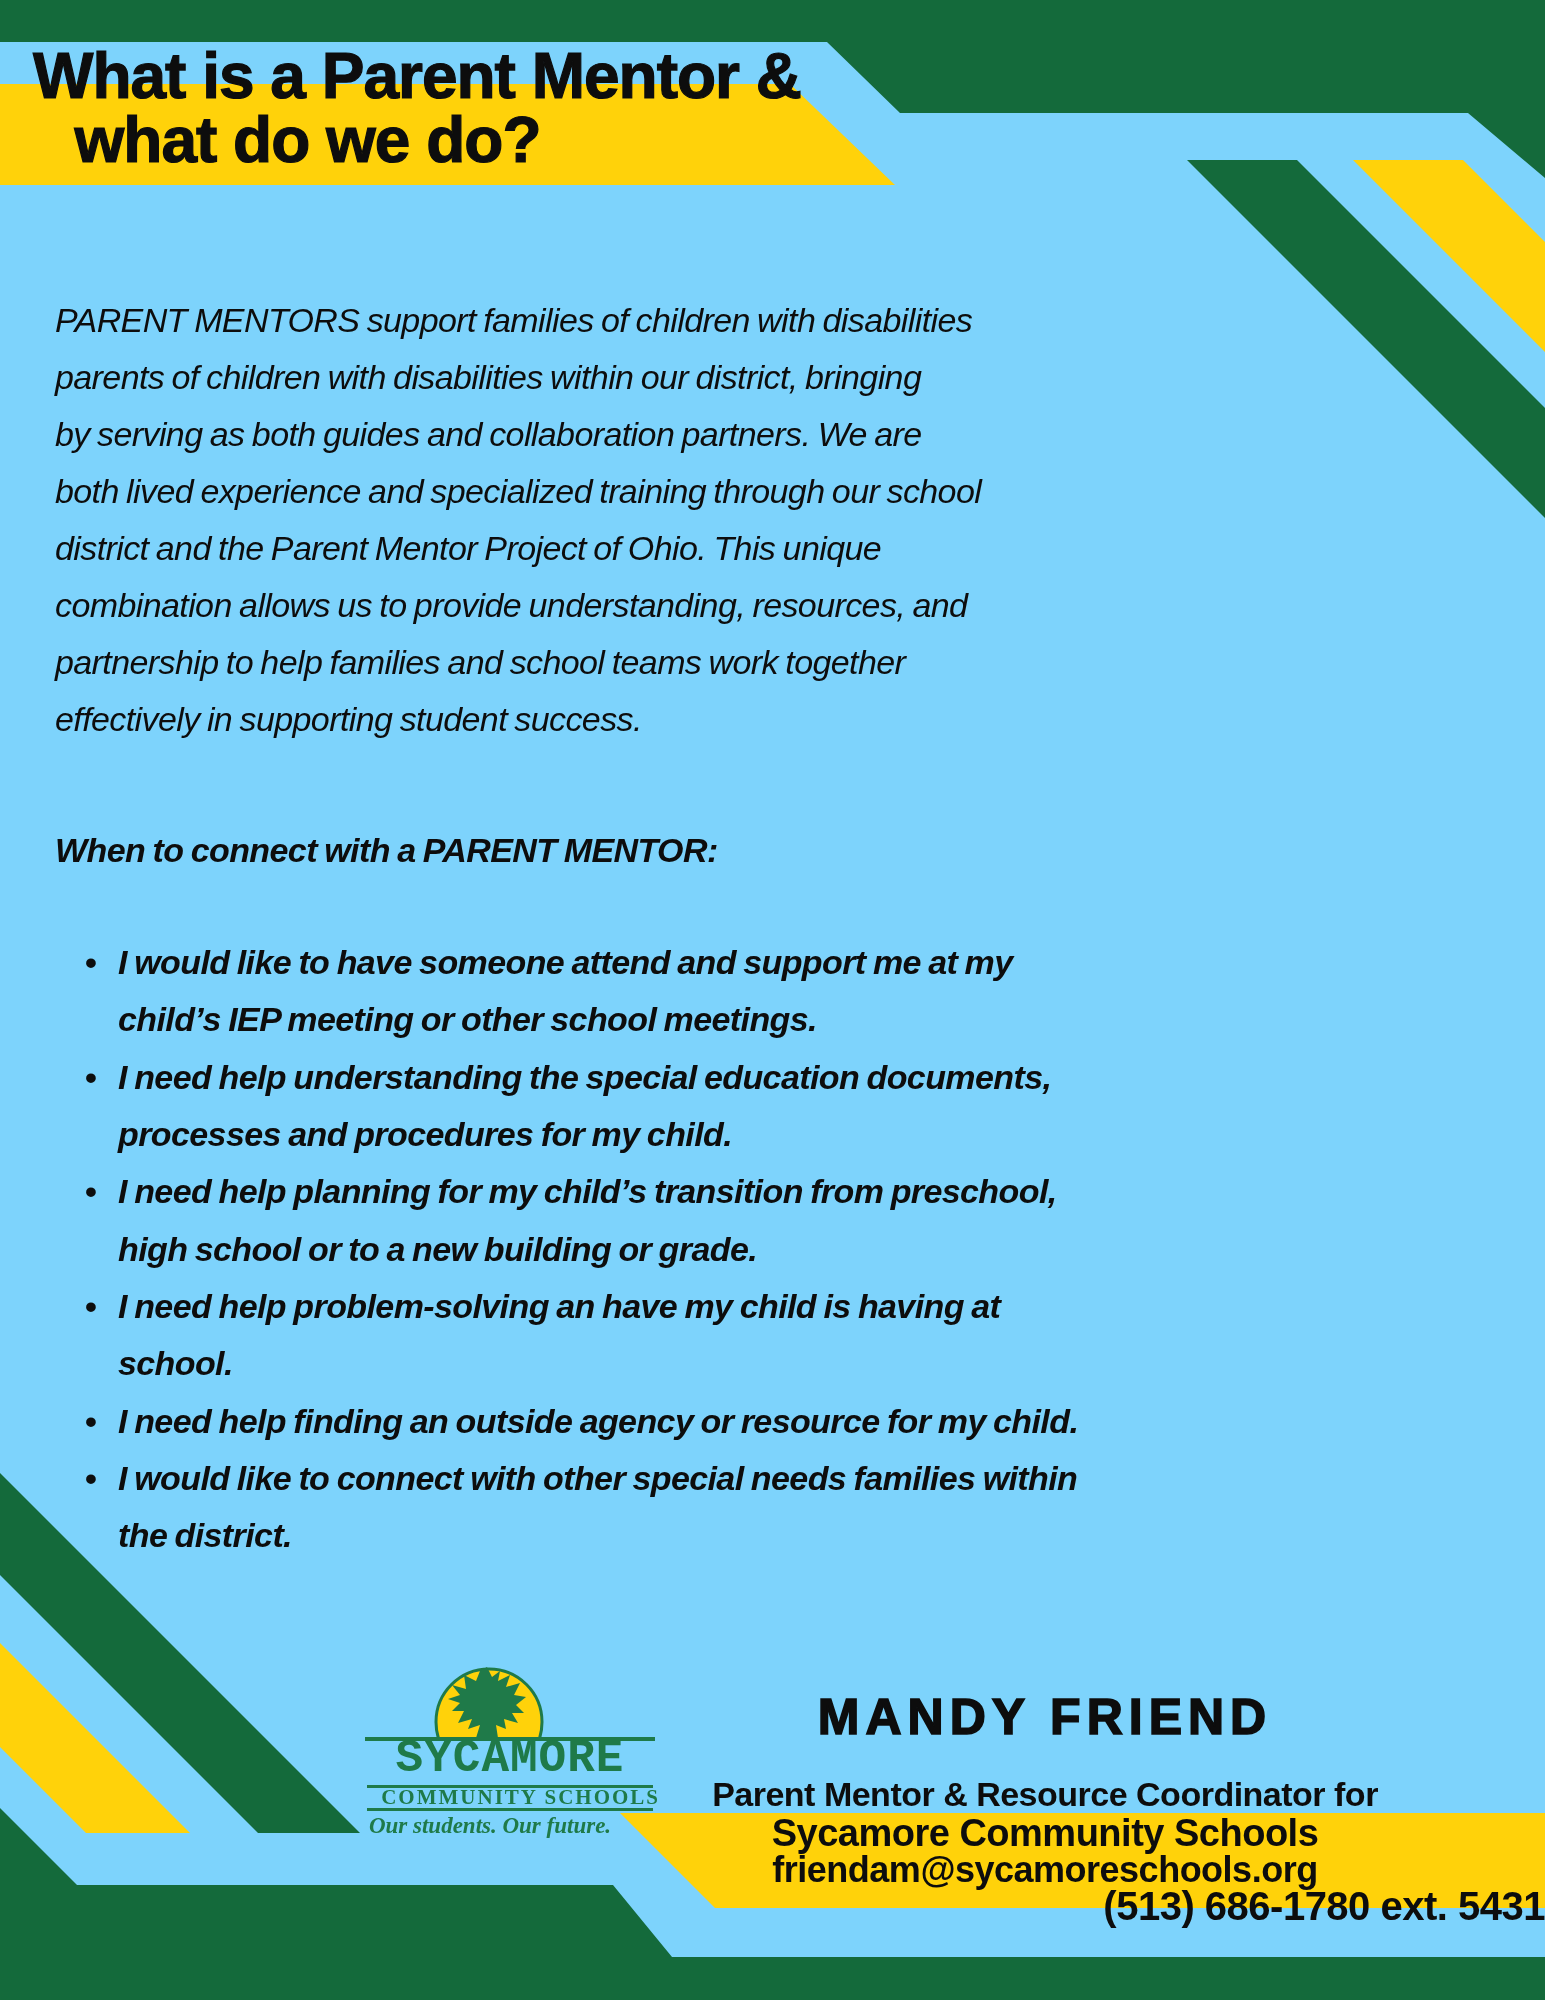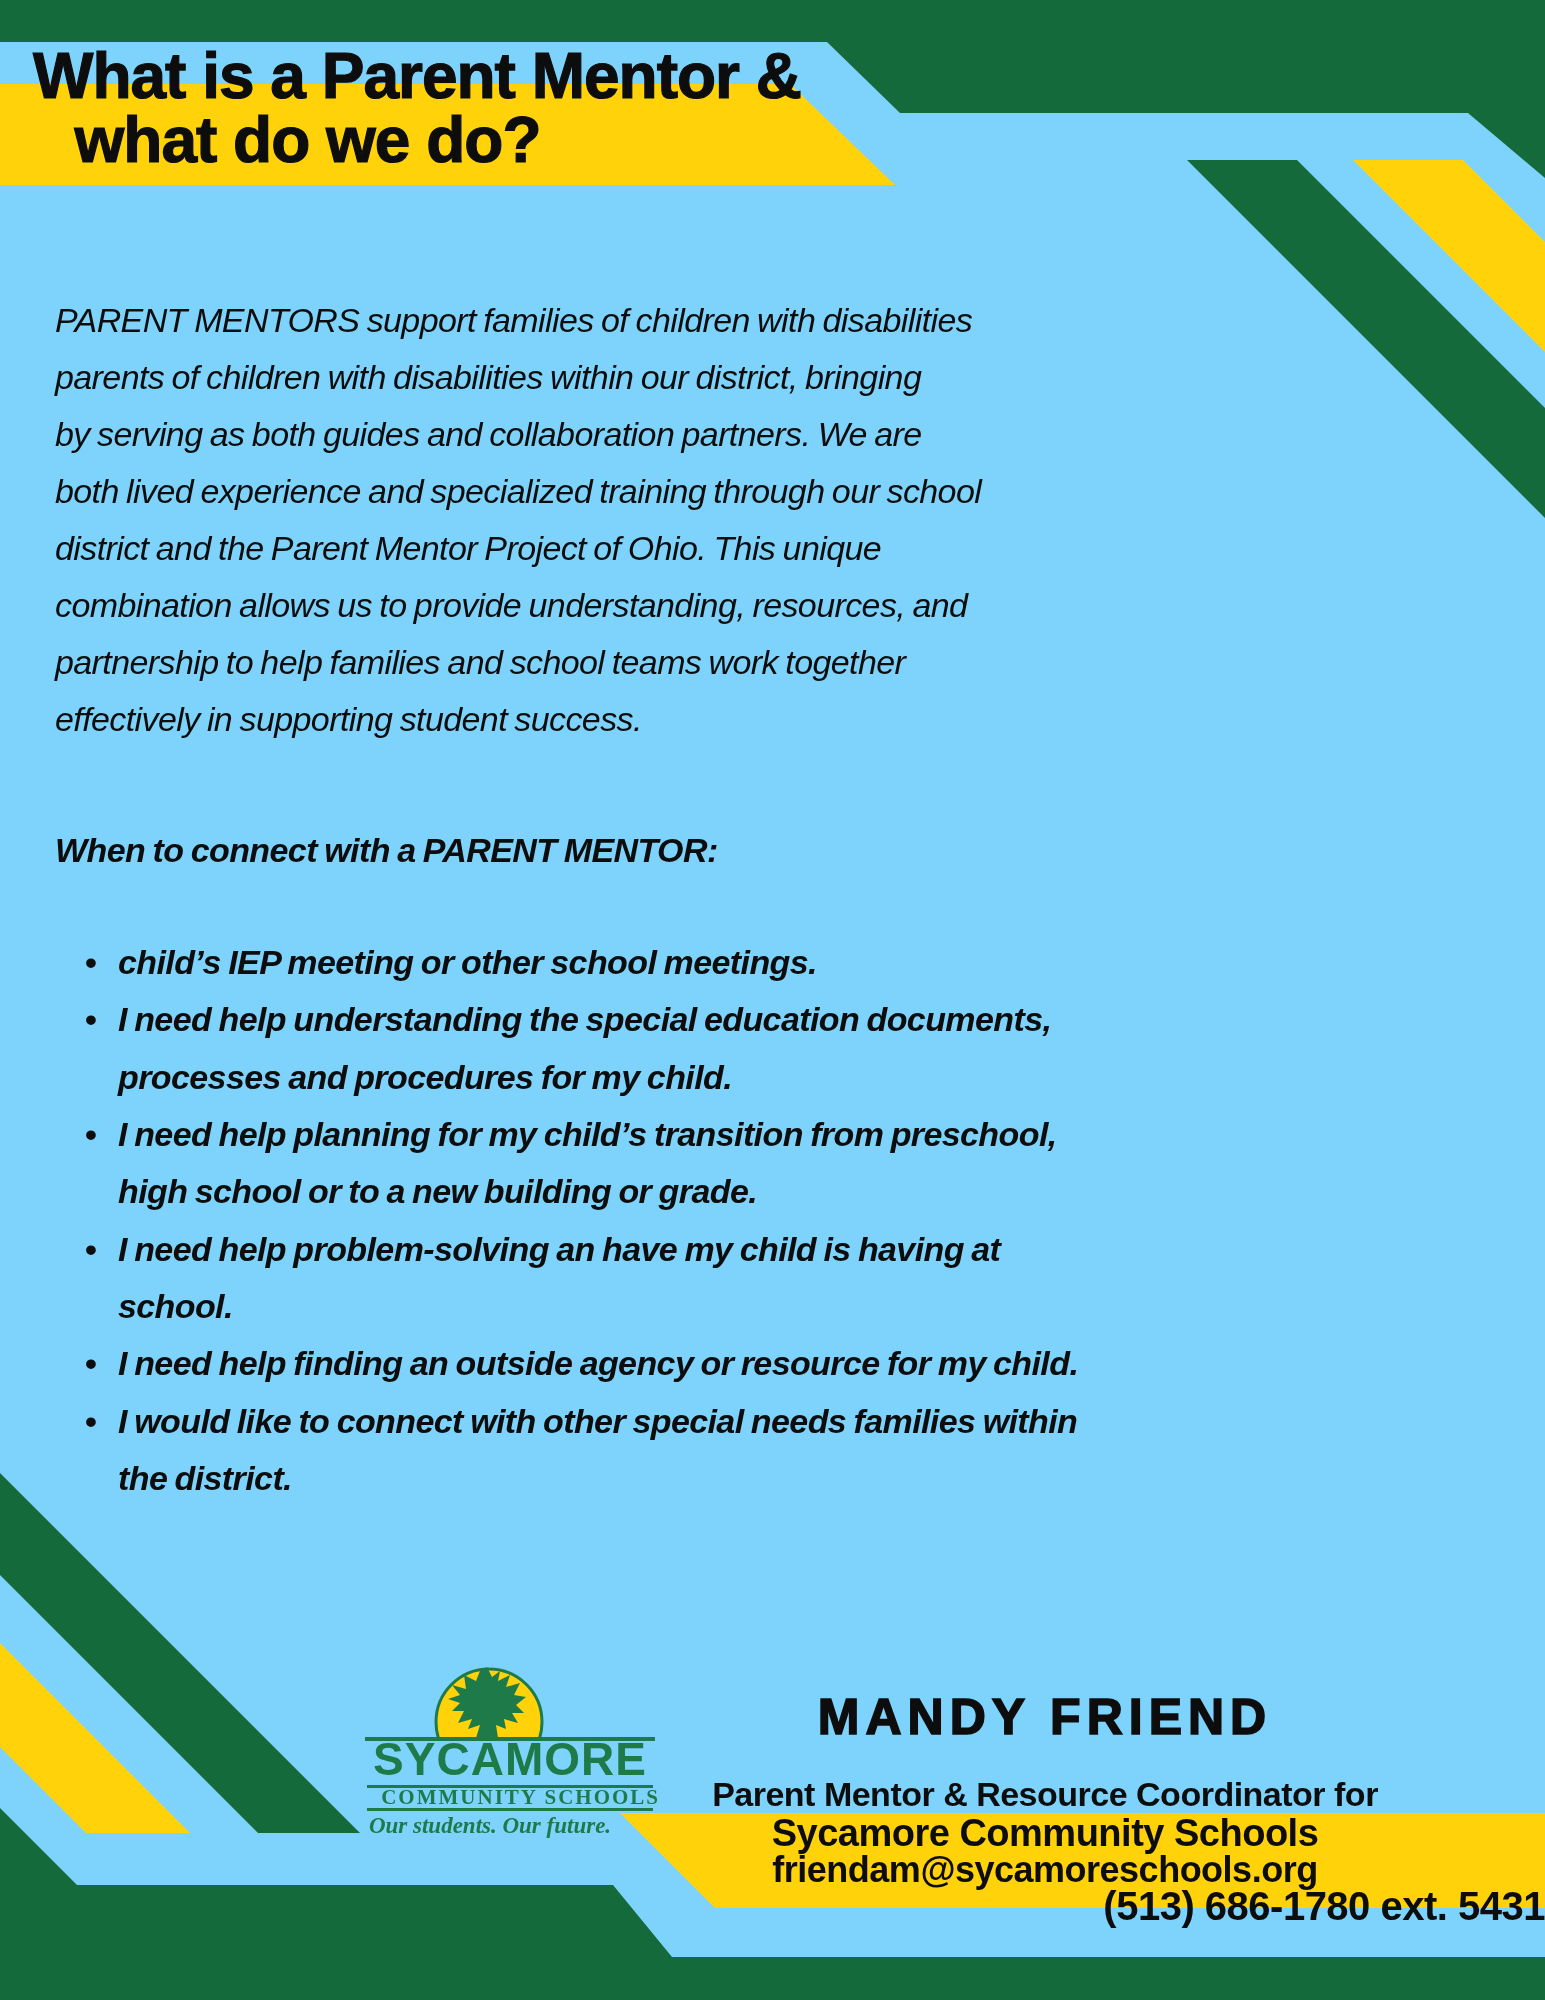--- a/index.html
+++ b/index.html
@@ -60,21 +60,21 @@
   }
 
   
   .logo-sun{left:430px;top:1663px;width:118px;height:75px;}
   .rule{background:#1f7a49;}
   .r1{left:365px;top:1737px;width:290px;height:4px;}
   .r2{left:367px;top:1785px;width:286px;height:3px;}
   .r3{left:367px;top:1808px;width:286px;height:3px;}
   .logo-word{
     left:365px;top:1734px;width:290px;text-align:center;
-    font-family:Liberation Sans, sans-serif;
+    font-family:Liberation Mono, monospace;
     font-size:46px;font-weight:700;line-height:50px;
     letter-spacing:1px;color:#1f7a49;white-space:nowrap;
   }
   .logo-sub{
     left:360px;top:1786px;width:300px;text-align:right;
     font-family:"Liberation Serif", serif;
     font-size:21px;font-weight:700;line-height:22px;
     letter-spacing:2px;color:#1f7a49;white-space:nowrap;
   }
   .logo-tag{
@@ -141,20 +141,21 @@
     <div class="tline">combination allows us to provide understanding, resources, and</div>
     <div class="tline">partnership to help families and school teams work together</div>
     <div class="tline">effectively in supporting student success.</div>
   </div>
 
   <div class="abs heading">When to connect with a PARENT MENTOR:</div>
 
   <div class="abs bullets">
     <div class="bline">
       <span class="dot">•</span>
+      <span>I would like to have someone attend and support me at my</span>
     </div>
     <div class="bline">
       <span>child’s IEP meeting or other school meetings.</span>
     </div>
     <div class="bline">
       <span class="dot">•</span>
       <span>I need help understanding the special education documents,</span>
     </div>
     <div class="bline">
       <span>processes and procedures for my child.</span>

